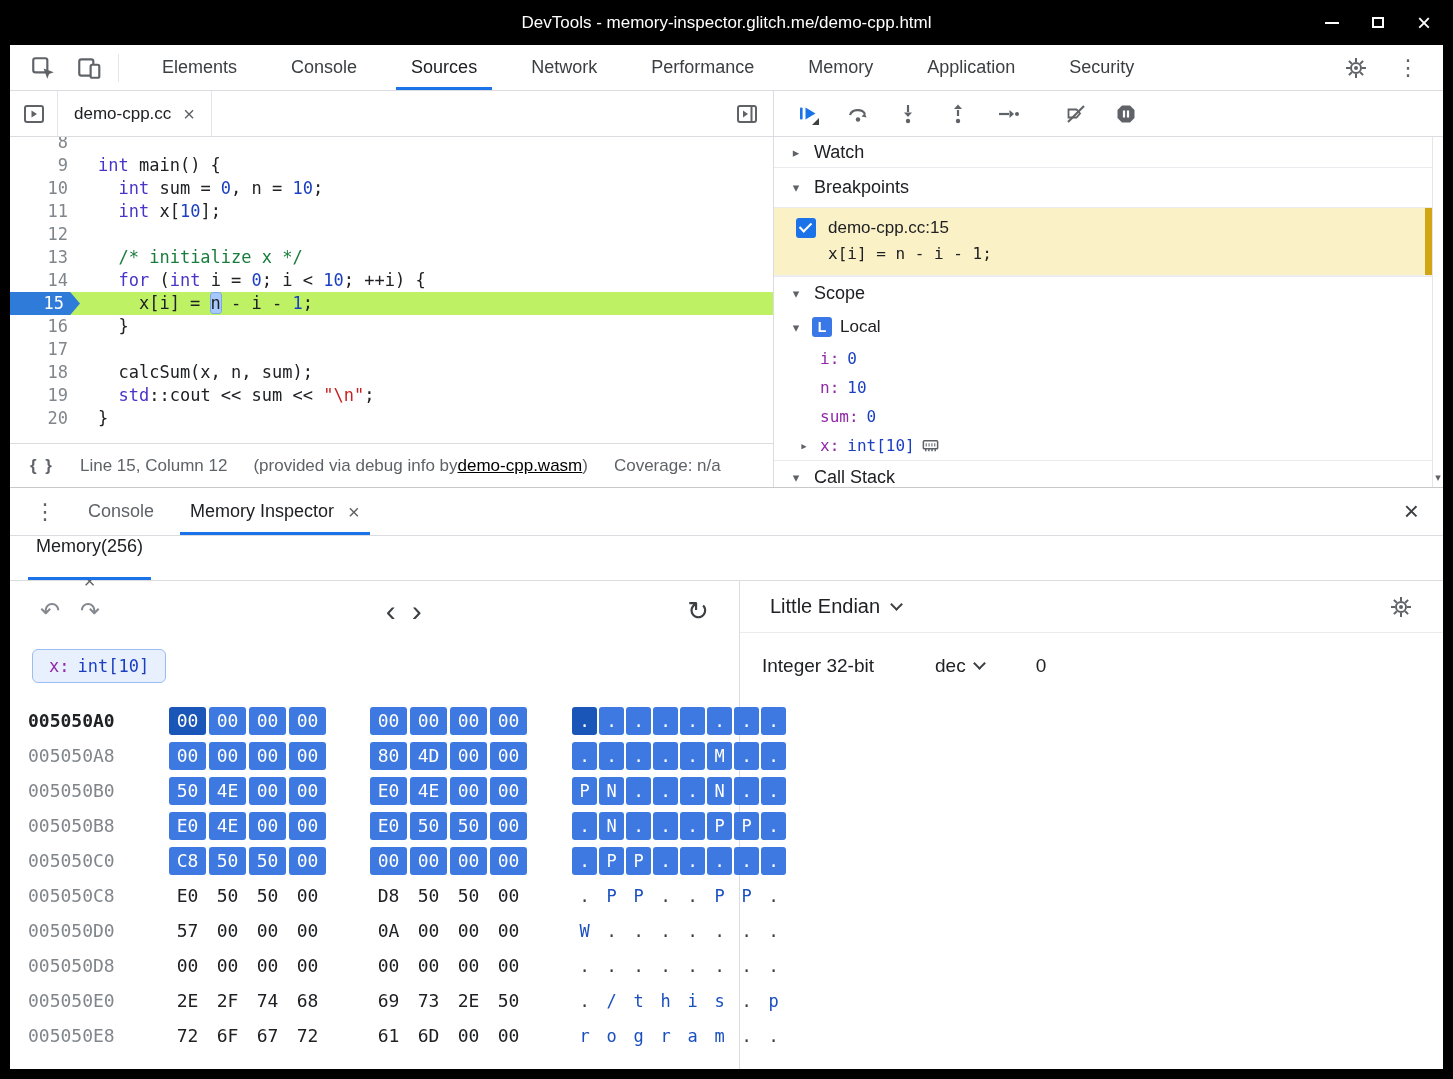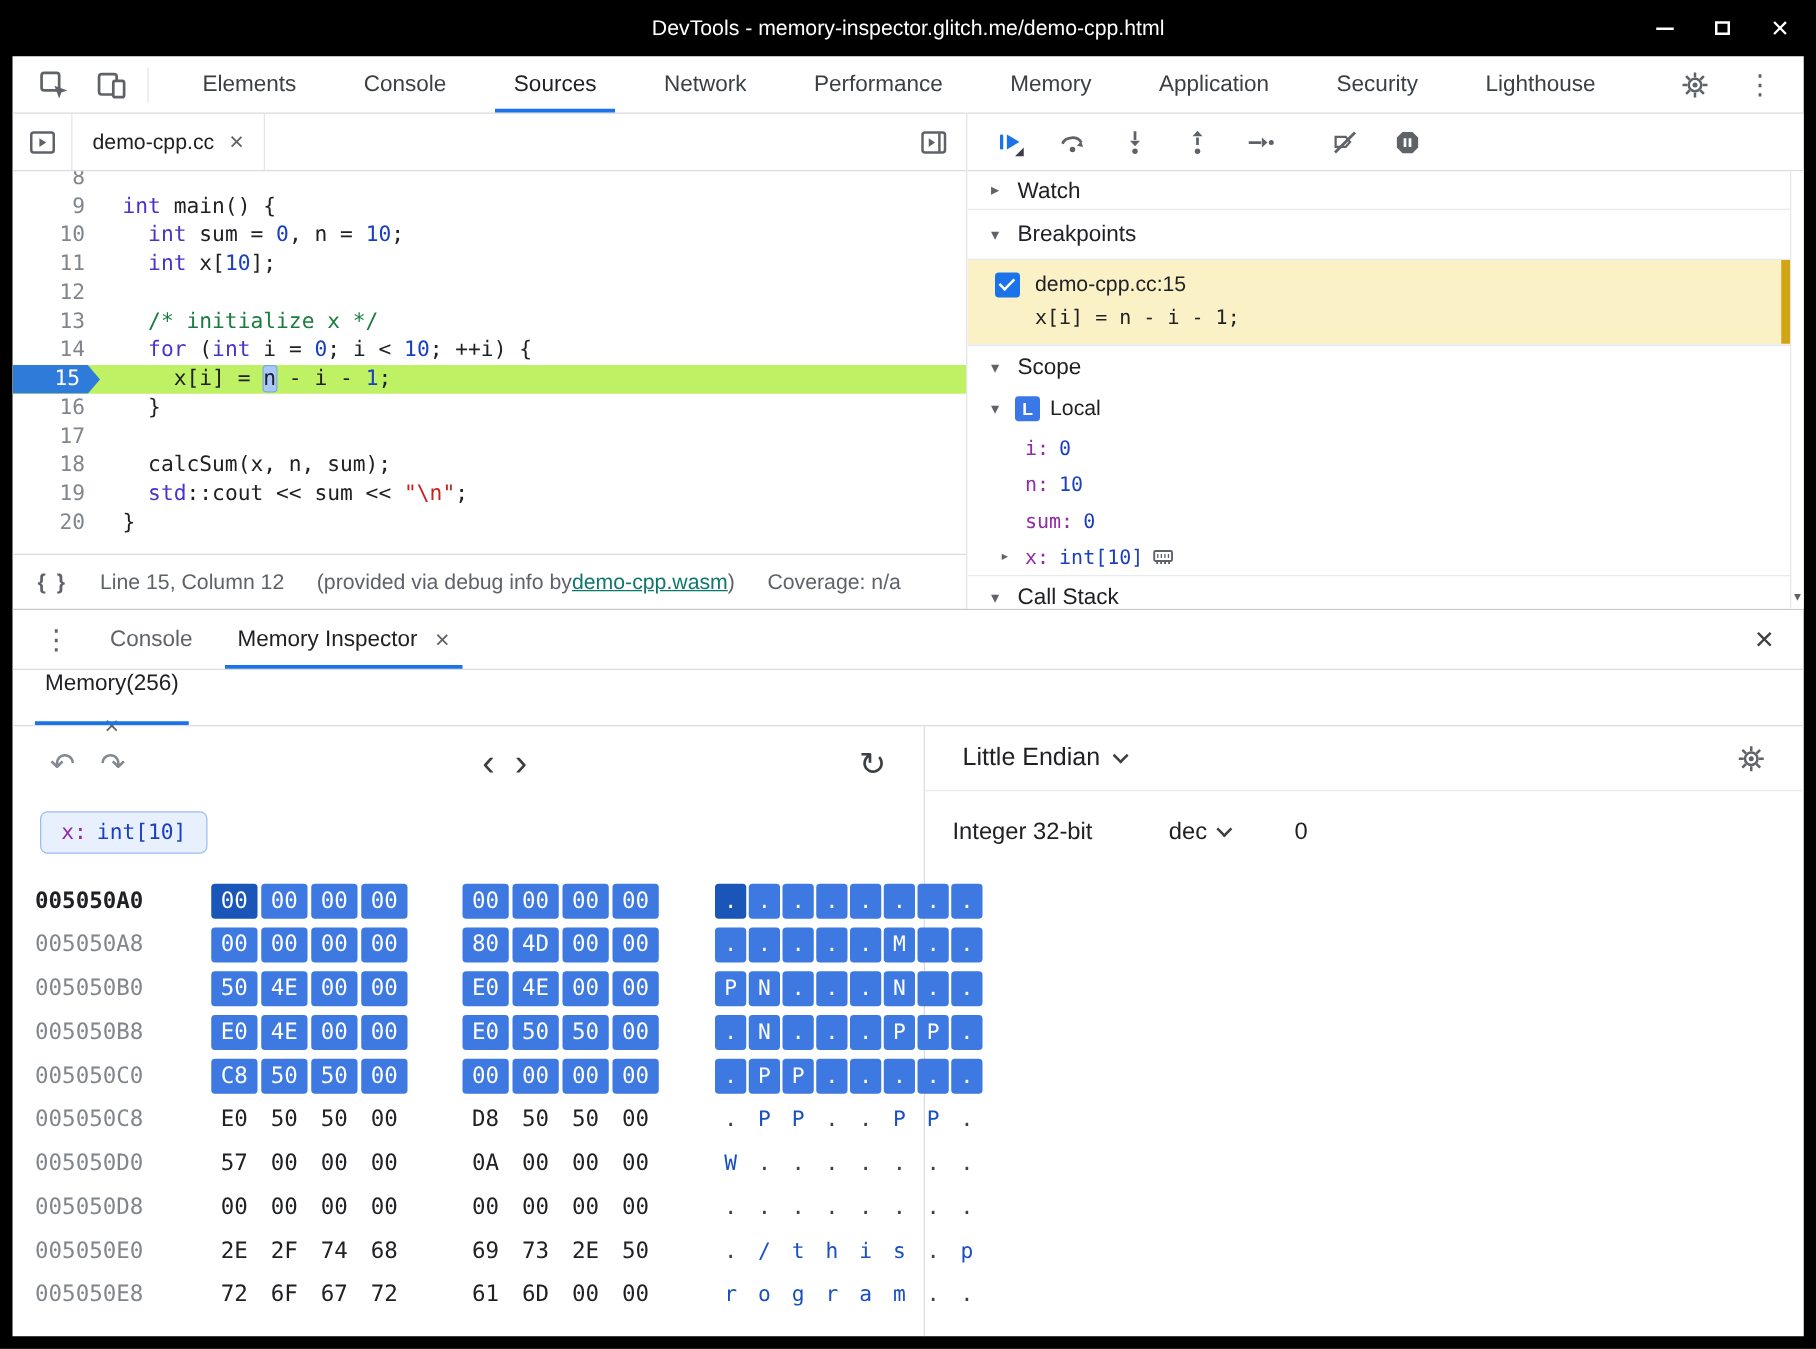--- a/index.html
+++ b/index.html
@@ -46,21 +46,21 @@
   .code-line.current{background:#bef264;}
   .code-line.current .gutter{background:#2e7bd9;color:#fff;clip-path:polygon(0 0,86% 0,100% 50%,86% 100%,0 100%);padding-right:16px;}
   .tok-kw{color:#4834c9;}
   .tok-num{color:#1a3fc1;}
   .tok-cm{color:#187d3c;}
   .tok-str{color:#c5221f;}
   .tok-hl{background:#a8c7fa;outline:1px solid #79a7f3;border-radius:2px;}
 
   .editor-status{height:44px;flex:0 0 auto;border-top:1px solid #dadce0;display:flex;align-items:center;gap:26px;padding-left:20px;font-size:17px;color:#5f6368;white-space:nowrap;}
   .braces-icon{font-weight:bold;color:#5f6368;letter-spacing:2px;}
-  .status-link{text-decoration:underline;color:#0f766e;}
+  .status-link{text-decoration:underline;color:#000000;}
   .provided{display:flex;}
 
   
   .debug-pane{flex:1;position:relative;overflow:hidden;background:#fff;}
   .debug-toolbar{height:46px;border-bottom:1px solid #dadce0;display:flex;align-items:center;gap:26px;padding-left:22px;}
   .dbg-btn{display:flex;align-items:center;justify-content:center;width:24px;height:24px;}
   .dbg-gap{margin-left:18px;}
   .section-header{display:flex;align-items:center;gap:10px;padding-left:14px;font-size:18px;border-bottom:1px solid #e8eaed;color:#202124;}
   .sh-watch{height:31px;}
   .sh{height:40px;}
@@ -171,21 +171,20 @@
       <span class="mt-sep" data-interactable="false"></span>
       <div class="panel-tabs" data-interactable="false">
           <div class="panel-tab" data-interactable="true">Elements</div>
           <div class="panel-tab" data-interactable="true">Console</div>
           <div class="panel-tab active" data-interactable="true">Sources</div>
           <div class="panel-tab" data-interactable="true">Network</div>
           <div class="panel-tab" data-interactable="true">Performance</div>
           <div class="panel-tab" data-interactable="true">Memory</div>
           <div class="panel-tab" data-interactable="true">Application</div>
           <div class="panel-tab" data-interactable="true">Security</div>
-          <div class="panel-tab" data-interactable="true">Lighthouse</div>
         </div>
       <div class="mt-right" data-interactable="false">
         <span class="tool-icon" data-interactable="true">
           <svg width="24" height="24" viewBox="0 0 24 24">
               <g stroke="#5f6368" stroke-width="2" fill="none">
                 <circle cx="12" cy="12" r="5"></circle>
                 <path d="M12 2v4M12 18v4M2 12h4M18 12h4M4.9 4.9l2.9 2.9M16.2 16.2l2.9 2.9M19.1 4.9l-2.9 2.9M7.8 16.2l-2.9 2.9"></path>
               </g>
               <circle cx="12" cy="12" r="2" fill="#5f6368"></circle>
             </svg>

